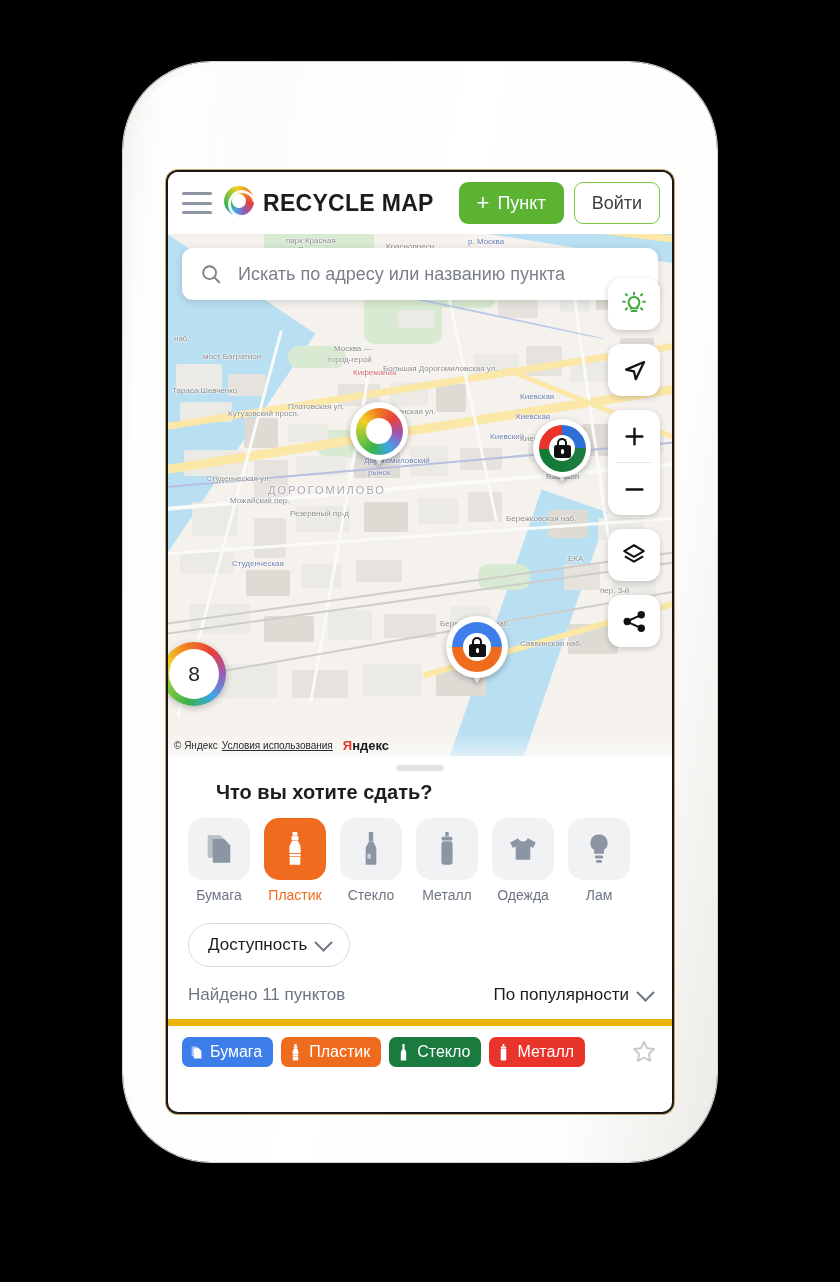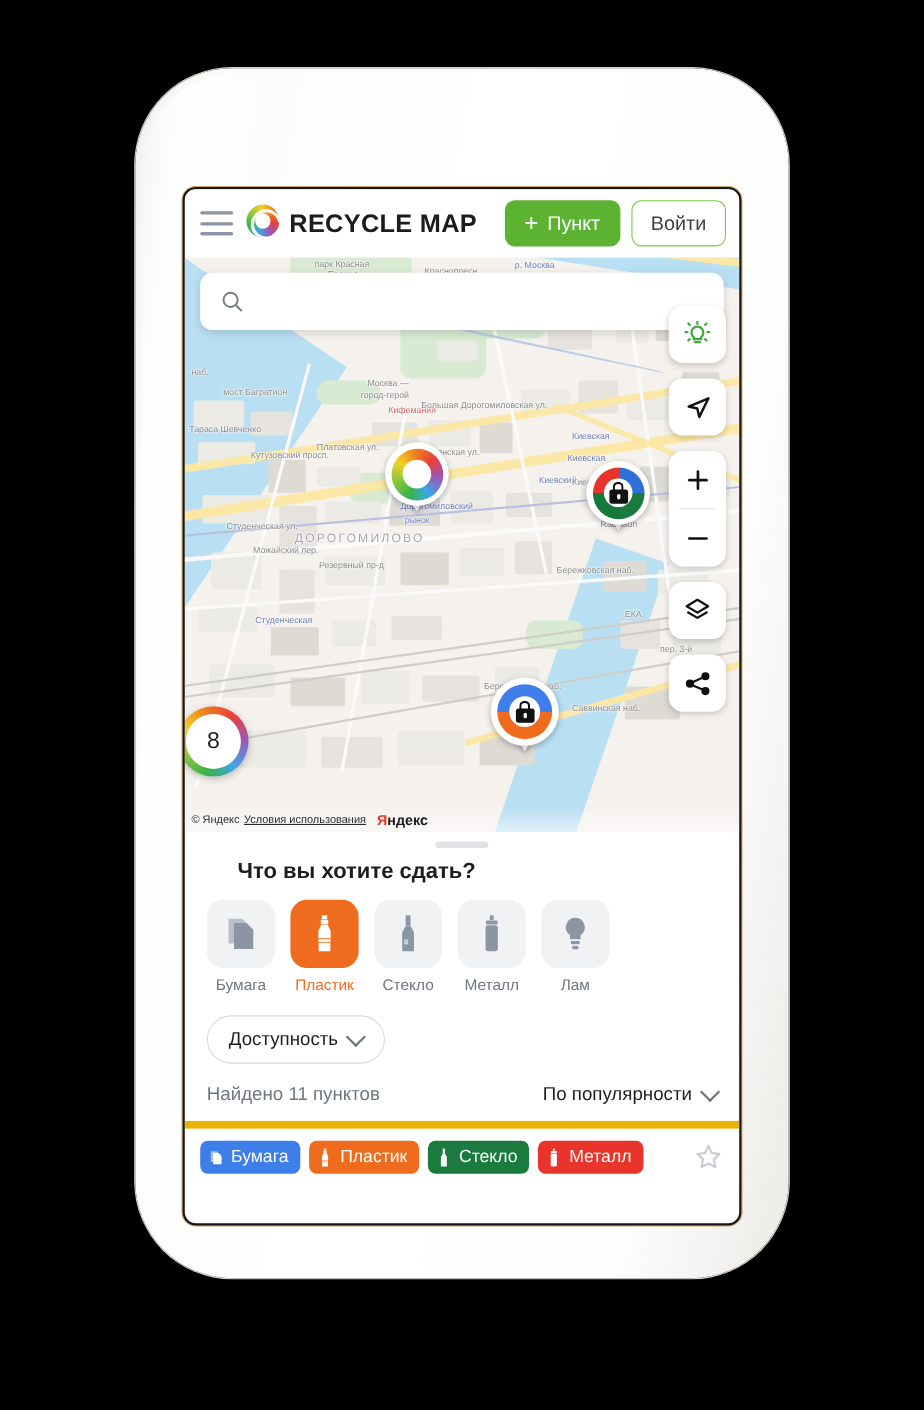--- a/index.html
+++ b/index.html
@@ -360,20 +360,21 @@
               <div class="maplbl" style="left: 400px; top: 320px;">ЕКА</div>
               <div class="maplbl" style="left: 432px; top: 352px;">пер. 3-й</div>
             </div>
         </div>
 
         <div class="searchbar">
           <svg class="mag" width="22" height="22" viewBox="0 0 24 24" fill="none">
             <circle cx="10.5" cy="10.5" r="7" stroke="#7b7f88" stroke-width="2"></circle>
             <line x1="15.6" y1="15.6" x2="21" y2="21" stroke="#7b7f88" stroke-width="2" stroke-linecap="round"></line>
           </svg>
+          <input placeholder="Искать по адресу или названию пункта" style="">
         </div>
 
         <div class="ctrl-rail">
           <div class="ctrl">
             <svg width="26" height="26" viewBox="0 0 24 24" fill="none" stroke="#3faa3f" stroke-width="1.9" stroke-linecap="round">
               <path d="M9 14.5a5 5 0 1 1 6 0v1.5H9z" fill="none"></path>
               <line x1="9.8" y1="18.5" x2="14.2" y2="18.5"></line>
               <line x1="12" y1="1.6" x2="12" y2="3.2"></line>
               <line x1="3.6" y1="10" x2="2" y2="10"></line>
               <line x1="22" y1="10" x2="20.4" y2="10"></line>
@@ -506,20 +507,28 @@
                 <svg width="30" height="34" viewBox="0 0 16 28">
                   <rect fill="#8b95a3" x="6.6" y="0" width="2.8" height="3.6"></rect>
                   <rect fill="#8b95a3" x="3.6" y="4" width="8.8" height="3" rx="1"></rect>
                   <rect fill="#8b95a3" x="3.4" y="7.6" width="9.2" height="19.4" rx="2"></rect>
                 </svg>
               </div>
               <div class="nm">Металл</div>
             </div>
             <div class="cat">
               <div class="tile">
+                <svg width="30" height="34" viewBox="0 0 28 24">
+                  <path fill="#8b95a3" d="M9.5 2 2 6l2.6 5 2.6-1.4V22h13.6V9.6L23.4 11 26 6l-7.5-4c-.9 2.1-2.6 3-4.5 3s-3.6-.9-4.5-3z"></path>
+                </svg>
+              </div>
+              <div class="nm">Одежда</div>
+            </div>
+            <div class="cat">
+              <div class="tile">
                 <svg width="30" height="34" viewBox="0 0 24 28">
                   <path fill="#8b95a3" d="M12 2a7 7 0 0 0-4 12.8V18h8v-3.2A7 7 0 0 0 12 2z"></path>
                   <rect fill="#8b95a3" x="8.6" y="19.4" width="6.8" height="2.4" rx="1"></rect>
                   <rect fill="#8b95a3" x="9.6" y="23" width="4.8" height="2.4" rx="1"></rect>
                 </svg>
               </div>
               <div class="nm">Лам</div>
             </div>
           </div>
 

